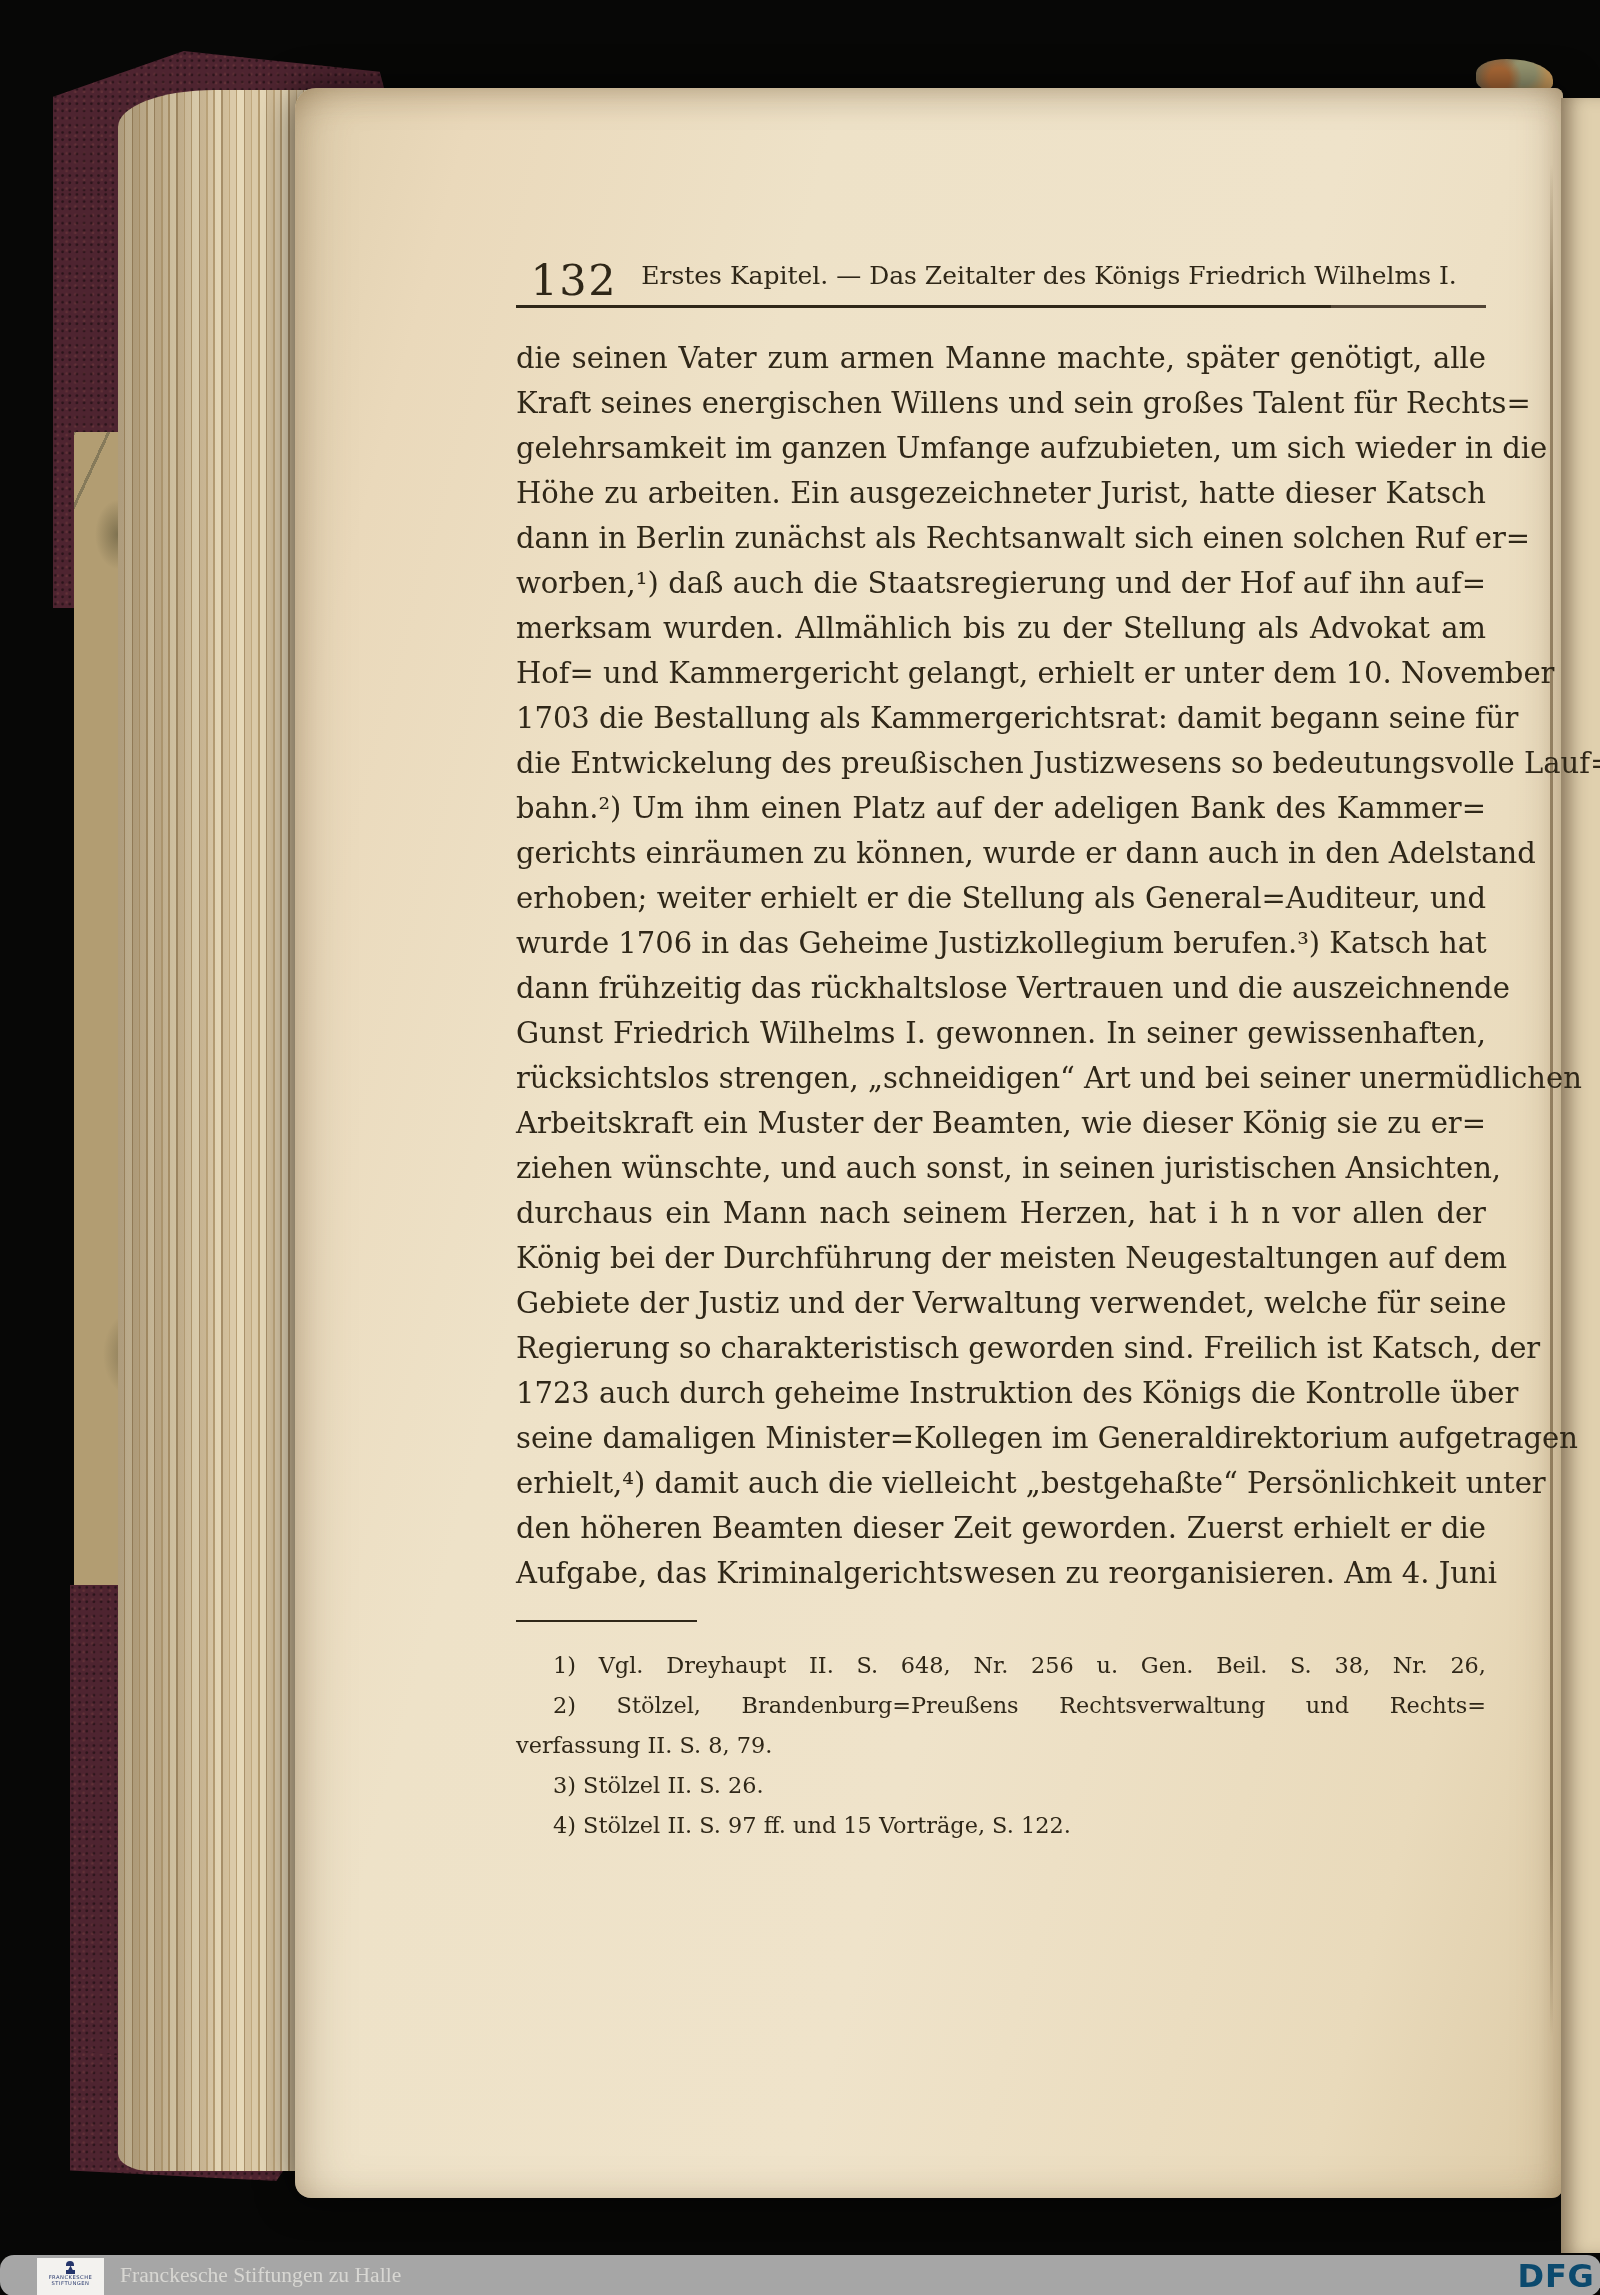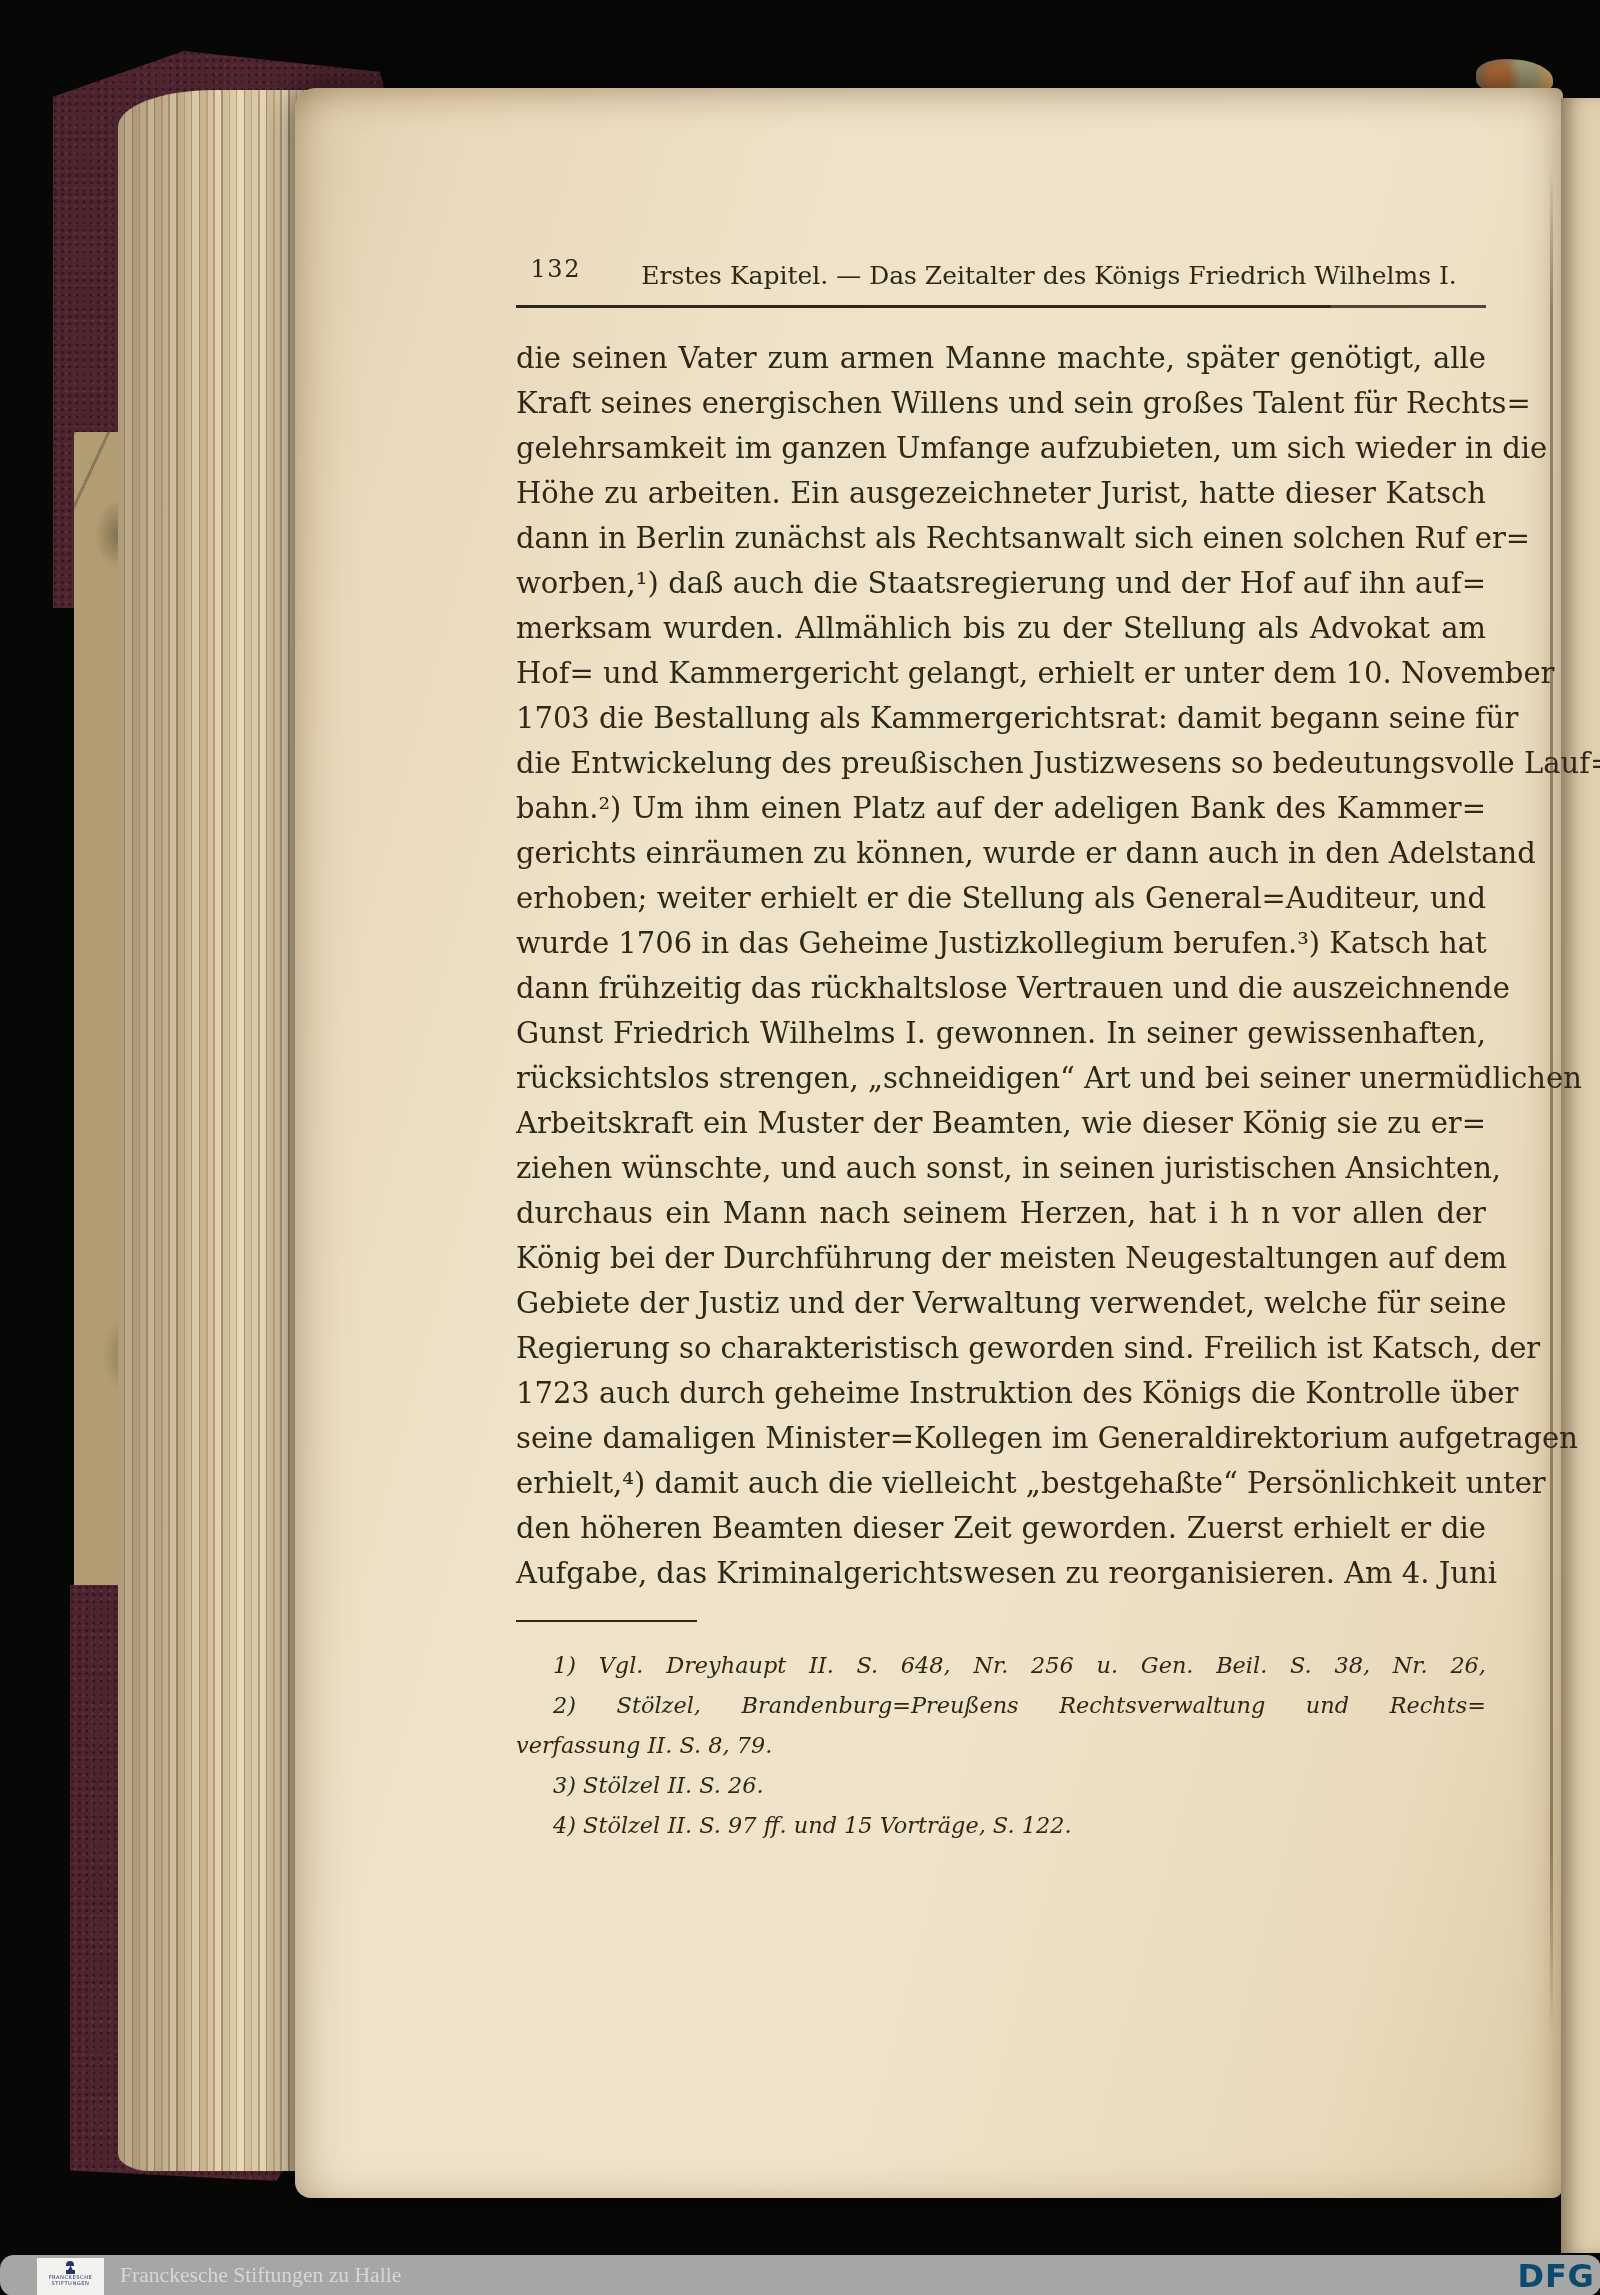--- a/index.html
+++ b/index.html
@@ -55,29 +55,29 @@
                0 0 37px rgba(0,0,0,.65);}
   .crease{position:absolute;left:1550px;top:164px;width:3.2px;height:1873px;
     background:linear-gradient(180deg, rgba(92,70,40,0), rgba(92,70,40,.55) 8%, rgba(92,70,40,.55) 90%, rgba(92,70,40,0));}
   .facing-page{position:absolute;left:1561px;top:98px;width:40px;height:2155px;
     background:var(--facing);
     box-shadow:inset 16px 0 19px -8px rgba(60,40,20,.55);}
 
   
   .content{position:absolute;left:516px;top:255px;width:970px;color:var(--ink);}
   .running-head{position:relative;height:38px;}
-  .page-number{position:absolute;left:14.4px;top:0;font-size:24px;letter-spacing:1.6px;}
+  .page-number{position:absolute;left:14.4px;top:0;font-size:43px;letter-spacing:1.6px;}
   .chapter-title{position:absolute;left:96px;right:0;top:5.6px;text-align:center;
     font-size:25px;white-space:nowrap;}
   .head-rule{margin-top:12px;height:2.8px;
     background:linear-gradient(90deg,#2f2718 0 84%,#514536 84% 100%);}
   .body-text{margin-top:28px;font-size:29px;}
   .bline{line-height:45px;white-space:nowrap;text-align:justify;text-align-last:justify;}
   .fn-rule{margin-top:24px;width:181px;height:2.4px;background:var(--ink);}
-  .footnotes{margin-top:22.4px;font-size:22.4px;font-style:italic;}
+  .footnotes{margin-top:22.4px;font-size:22.4px;}
   .fline{line-height:40px;}
   .fline.indent{text-indent:37px;}
   .fline.just{text-align:justify;text-align-last:justify;}
 
   
   .footer-bar{position:absolute;left:0;right:0;top:2255px;height:41px;background:var(--footer_bar);border-radius:14px;}
   .logo-box{position:absolute;left:37px;top:3.2px;width:67px;height:38px;background:#f3f2ef;
     display:flex;flex-direction:column;align-items:center;justify-content:flex-start;padding-top:2.4px;box-sizing:border-box;}
   .emblem{width:12.8px;height:13.6px;position:relative;}
   .emblem .sun{position:absolute;left:2.4px;top:0;width:8px;height:5.6px;border-radius:8px 8px 0 0;

